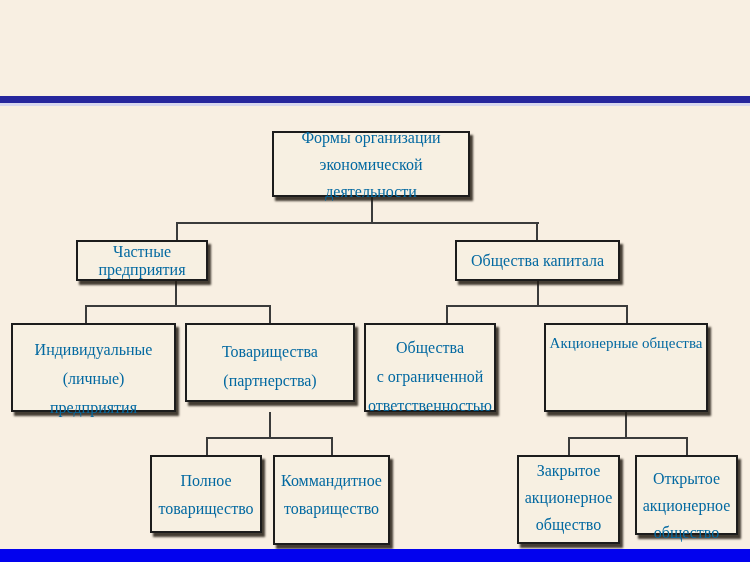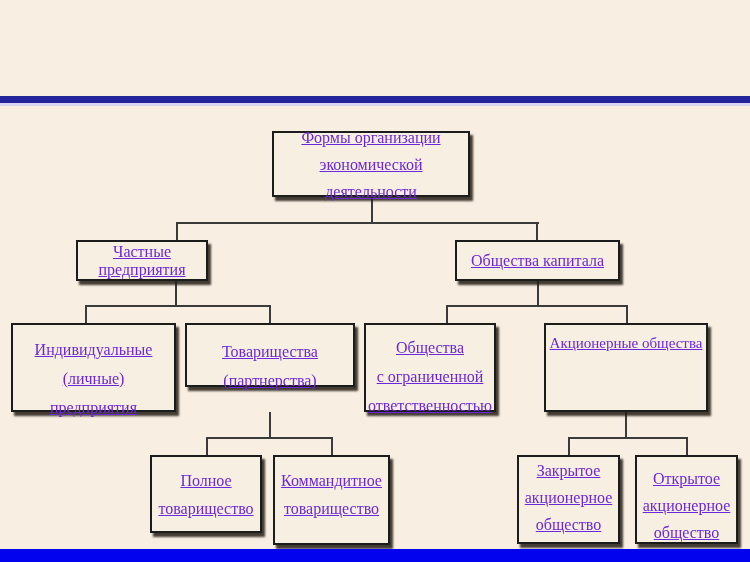--- a/index.html
+++ b/index.html
@@ -26,34 +26,34 @@
     letter-spacing:.5px;
   }
   .bottom-bar{position:absolute;left:0;top:549px;width:750px;height:13px;background:var(--bottom-bar,#0202ee);}
   
   .diagram{position:absolute;left:0;top:106px;width:750px;height:443px;}
   .node{
     position:absolute;box-sizing:border-box;
     background:var(--box-fill,#f7f0e2);
     border:2px solid var(--box-border,#1c1c1c);
     box-shadow:3px 4px 2px rgba(35,28,20,.85);
-    color:#6d28d9;font-size:16px;text-align:center;white-space:pre-line;text-decoration:underline;
+    color:#0369a1;font-size:16px;text-align:center;white-space:pre-line;
   }
   .vcenter{display:flex;align-items:center;justify-content:center;}
   #n-root        {left:272px;top:25px; width:198px;height:66px;line-height:27px;}
   #n-private     {left:76px; top:134px;width:132px;height:41px;}
   #n-capital     {left:455px;top:134px;width:165px;height:41px;}
   #n-individual  {left:11px;  top:217px;width:165px;height:89px;padding-top:10px;line-height:29px;}
-  #n-partnership {left:185px;top:217px;width:170px;height:64px;padding-top:12px;line-height:29px;}
+  #n-partnership {left:185px;top:217px;width:170px;height:79px;padding-top:12px;line-height:29px;}
   #n-llc         {left:364px;top:217px;width:132px;height:89px;padding-top:8px;line-height:29px;}
   #n-jsc         {left:544px;top:217px;width:164px;height:89px;padding-top:10px;font-size:15px;}
   #n-full        {left:150px;top:349px;width:112px;height:78px;padding-top:10px;line-height:28px;}
   #n-limited     {left:273px;top:349px;width:117px;height:90px;padding-top:10px;line-height:28px;}
   #n-cjsc        {left:517px;top:349px;width:103px;height:89px;padding-top:0;line-height:27px;}
-  #n-ojsc        {left:635px;top:349px;width:103px;height:89px;padding-top:8px;line-height:27px;}
+  #n-ojsc        {left:635px;top:349px;width:103px;height:80px;padding-top:8px;line-height:27px;}
   
   .vline,.hline{position:absolute;background:var(--connector,#3b3b3b);}
   .vline{width:2px;}
   .hline{height:2px;}
   
   #c1a{left:371px;top:91px; height:27px;}
   #c1b{left:177px;top:116px;width:362px;}
   #c1c{left:176px;top:116px;height:19px;}
   #c1d{left:536px;top:116px;height:19px;}
   

